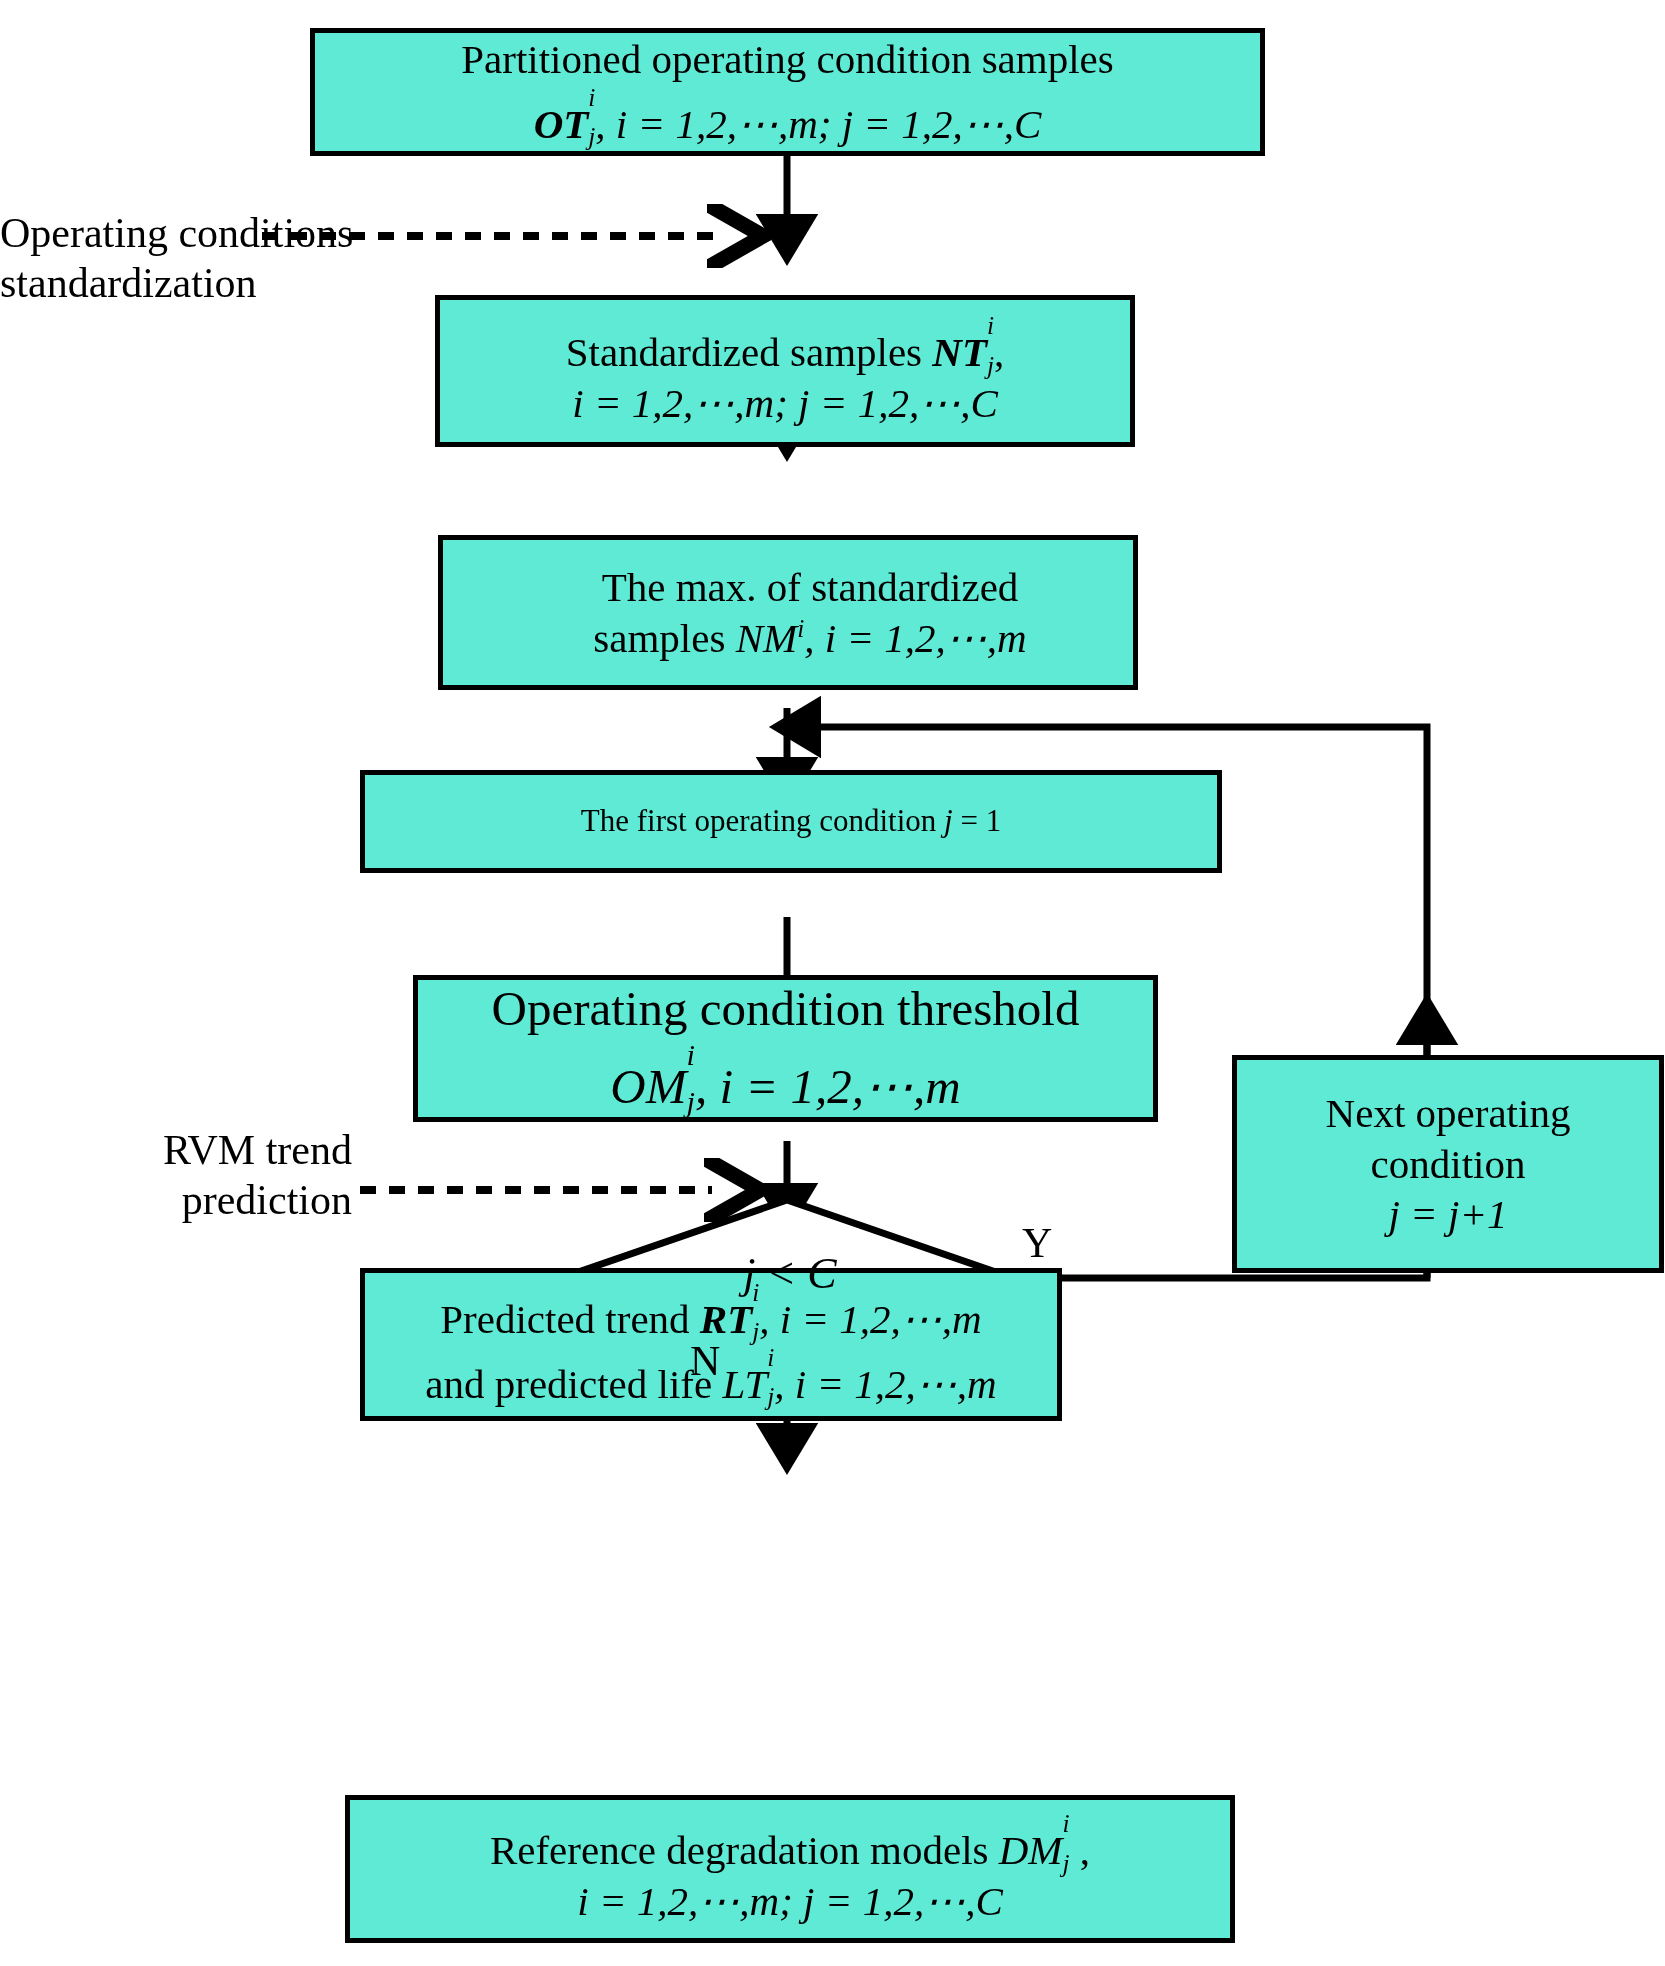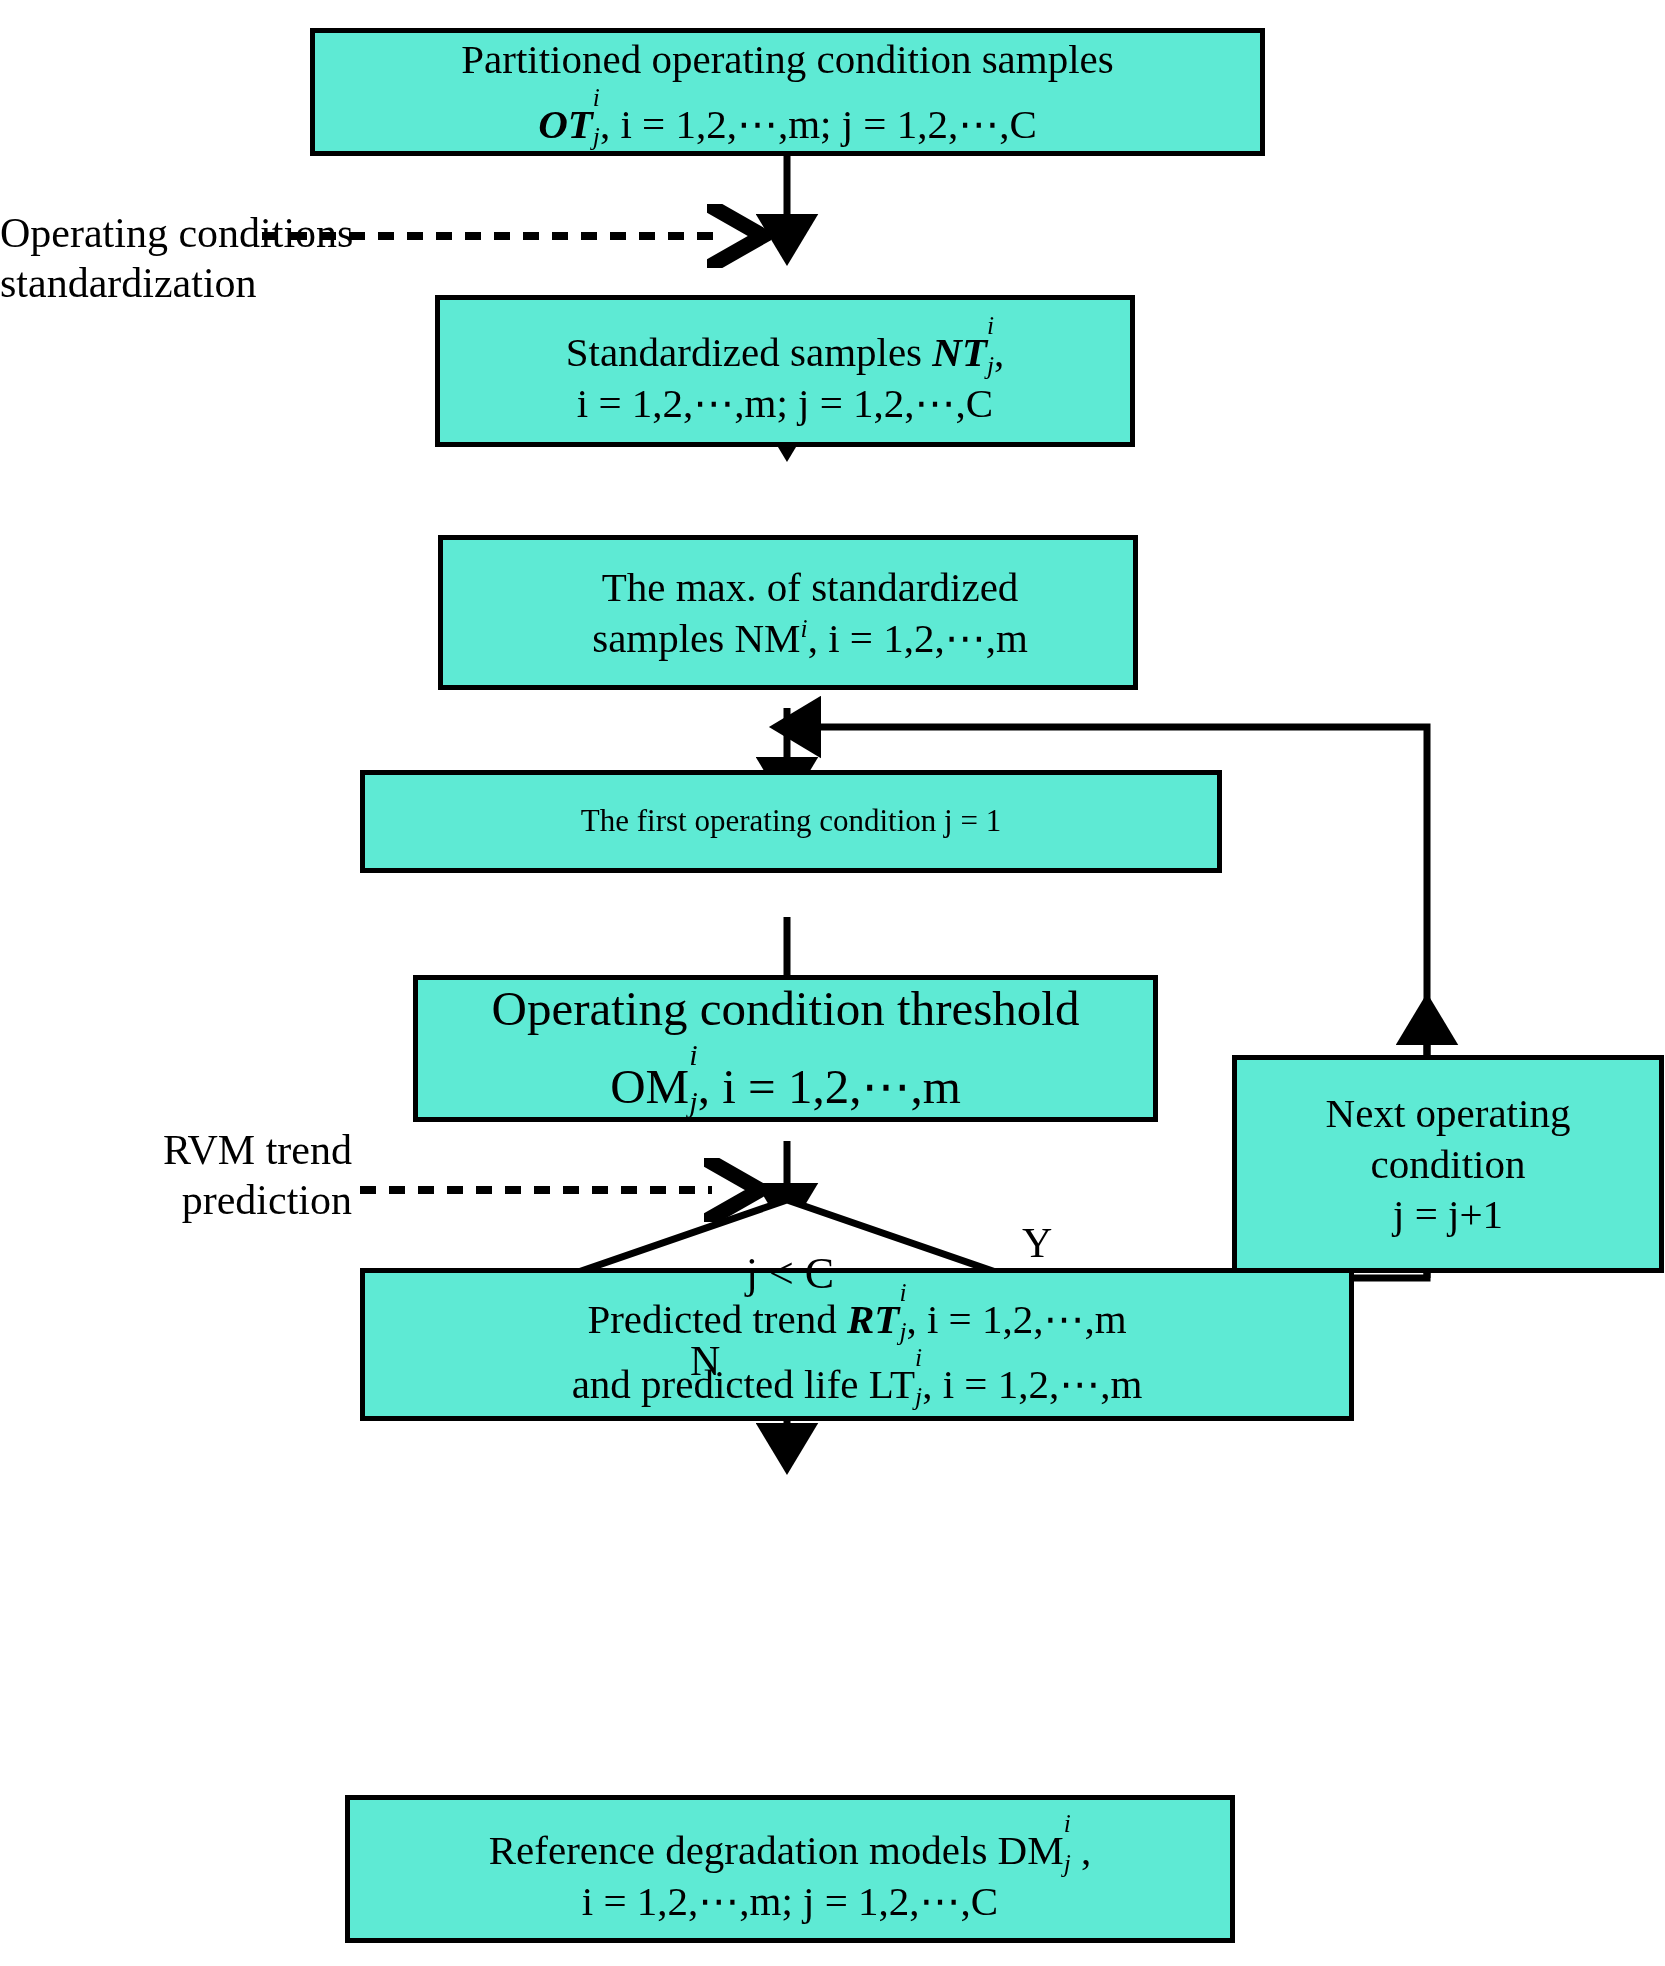--- a/index.html
+++ b/index.html
@@ -14,21 +14,21 @@
   .box .ln{display:block;white-space:nowrap;}
 
   
   .label{position:absolute;text-align:right;line-height:1.2;white-space:nowrap;z-index:6;}
   .label .ln{display:block;}
 
   .edgelabel{position:absolute;z-index:7;line-height:1;}
 
   
   .v{font-weight:bold;font-style:italic;}      
-  .s{}                        
+  .s{font-style:italic;}                        
   .sup{font-style:italic;font-size:.62em;vertical-align:super;line-height:0;}
 
   
   .ss{display:inline-block;vertical-align:-0.30em;font-size:.62em;line-height:1;
       text-align:left;font-style:italic;}
   .ss .a{display:block;margin-bottom:.55em;}
   .ss .b{display:block;}
 
   svg{position:absolute;left:0;top:0;overflow:visible;z-index:1;}
 </style>
@@ -87,21 +87,21 @@
 
   <div class="box" style="left:360px;top:770px;width:862px;height:103px;font-size:31px;">
     <span class="ln" style="font-style:normal;">The first operating condition <span class="s">j</span> = 1</span>
   </div>
 
   <div class="box" style="left:413px;top:975px;width:745px;height:147px;font-size:49px;">
     <span class="ln">Operating condition threshold</span>
     <span class="ln"><span class="s">OM</span><span class="ss"><span class="a">i</span><span class="b">j</span></span><span class="s">, i = 1,2,⋯,m</span></span>
   </div>
 
-  <div class="box" style="left:360px;top:1268px;width:994px;height:153px;font-size:41px;">
+  <div class="box" style="left:360px;top:1268px;width:702px;height:153px;font-size:41px;">
     <span class="ln"><span>Predicted trend </span><span class="v">RT</span><span class="ss"><span class="a">i</span><span class="b">j</span></span><span class="s">, i = 1,2,⋯,m</span></span>
     <span class="ln"><span>and predicted life </span><span class="s">LT</span><span class="ss"><span class="a">i</span><span class="b">j</span></span><span class="s">, i = 1,2,⋯,m</span></span>
   </div>
 
   <div class="box" style="left:1232px;top:1055px;width:432px;height:218px;font-size:41px;">
     <span class="ln">Next operating</span>
     <span class="ln">condition</span>
     <span class="ln s">j = j+1</span>
   </div>
 

